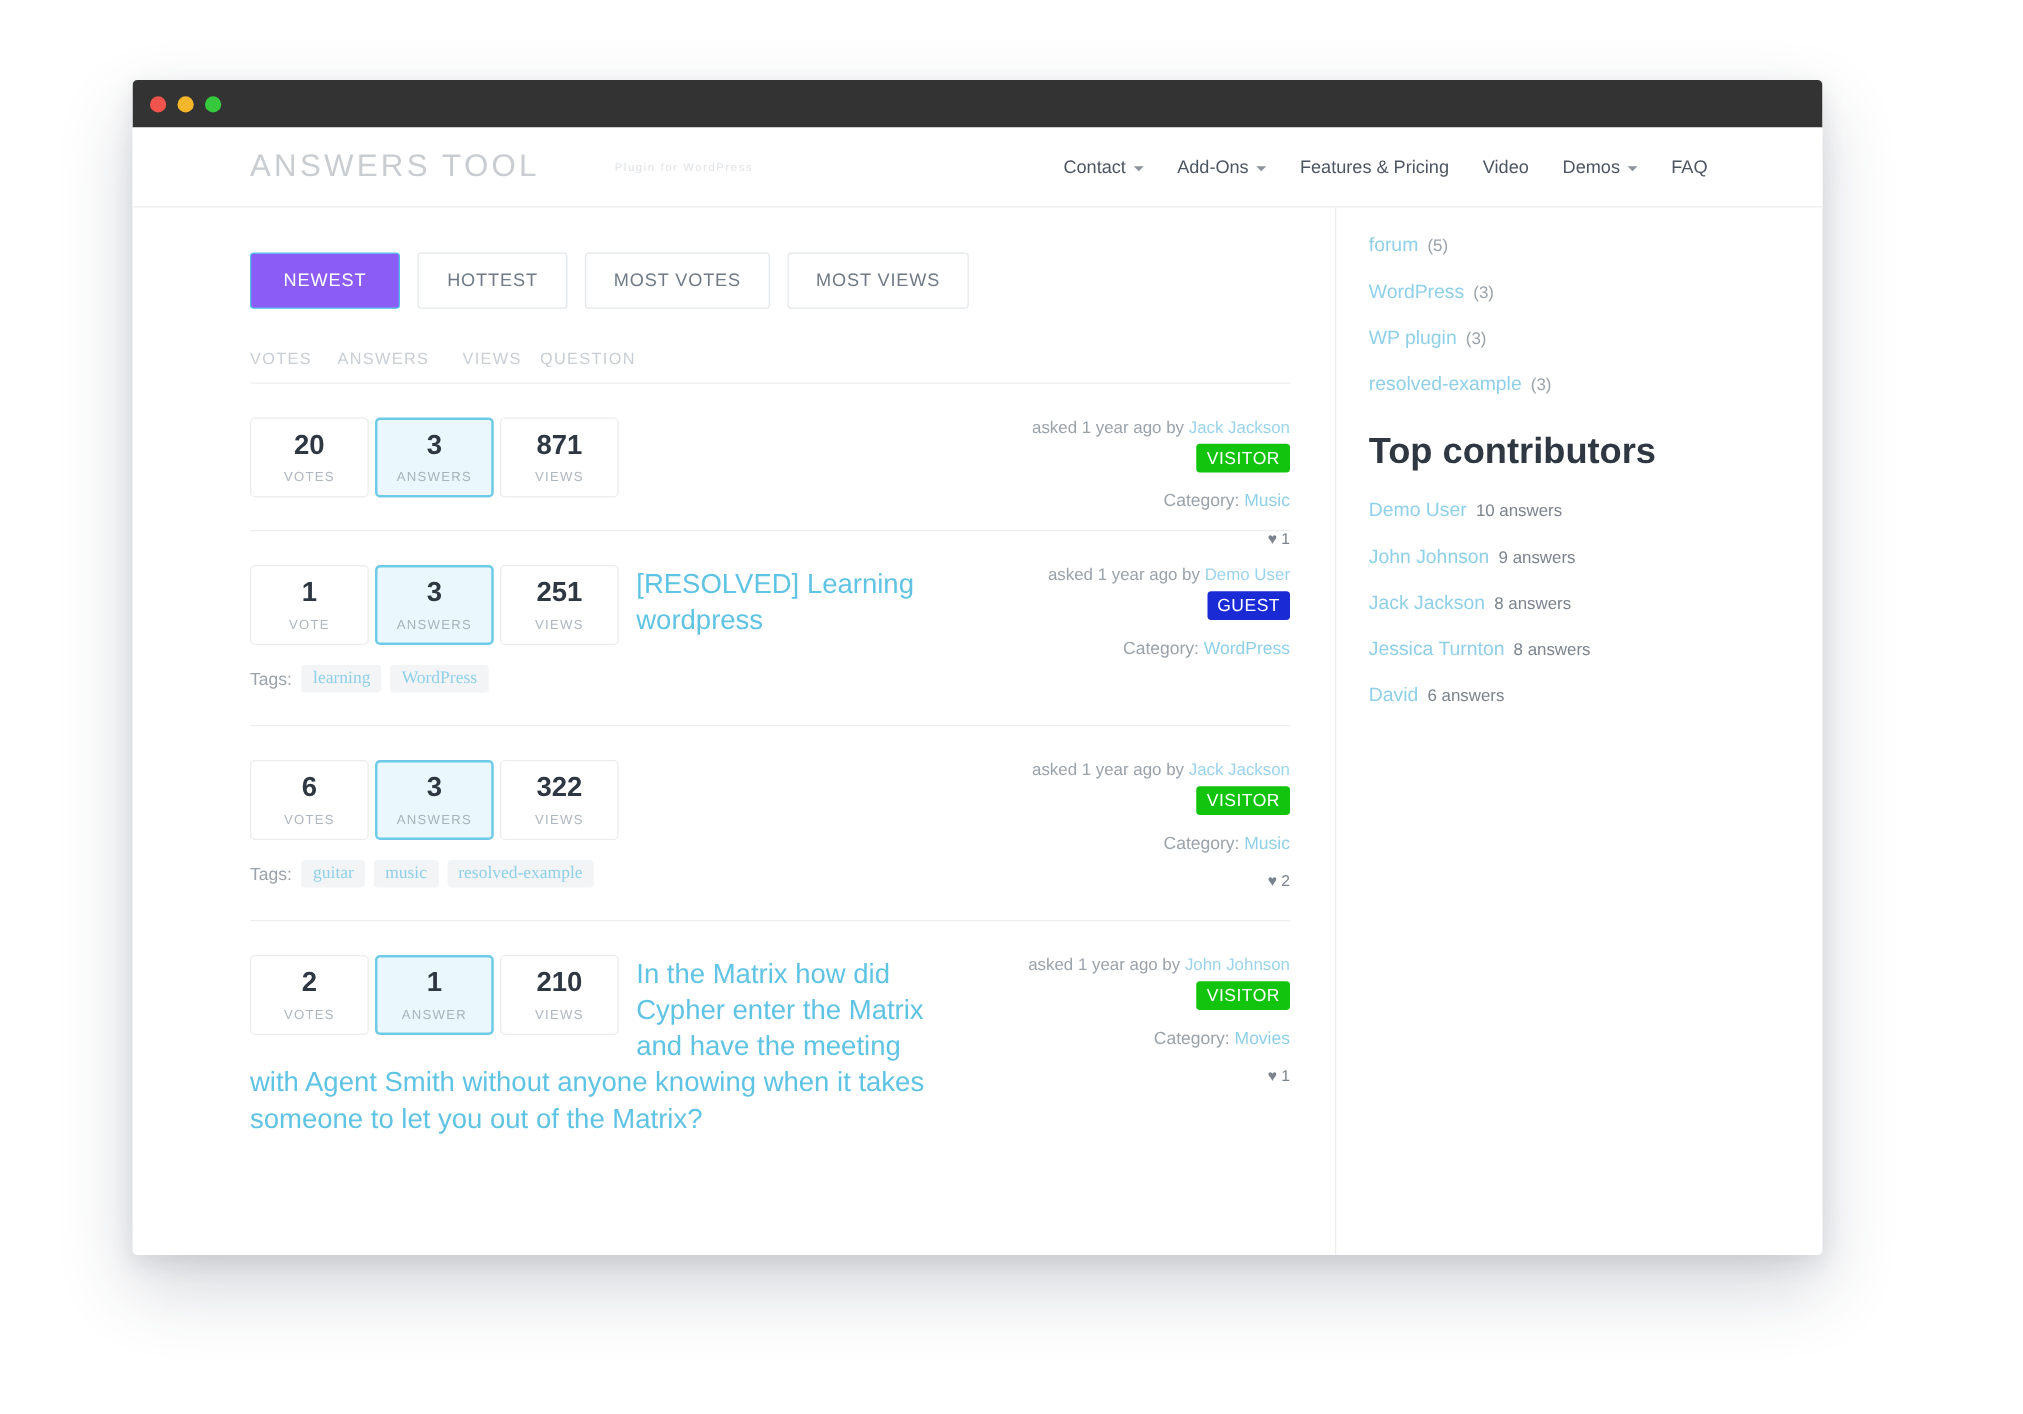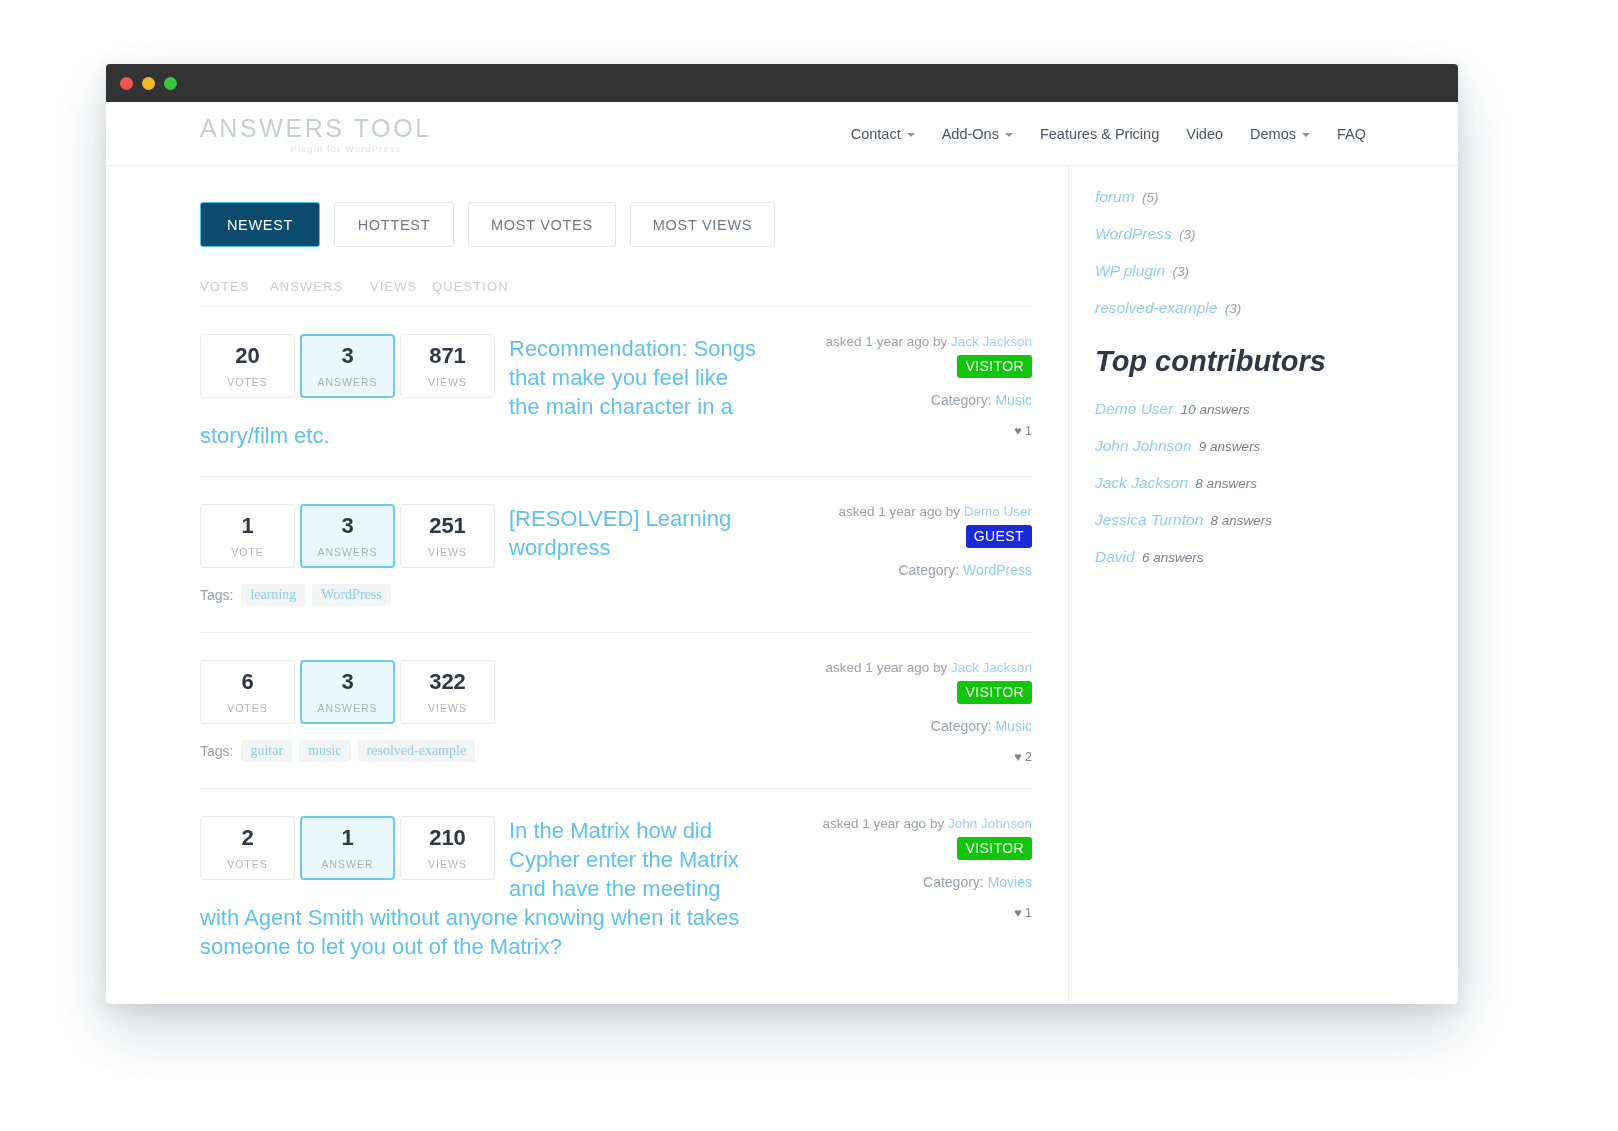--- a/index.html
+++ b/index.html
@@ -41,21 +41,21 @@
   
   .siteheader {
     height: 64px;
     background: #ffffff;
     border-bottom: 1px solid #ededed;
     display: flex;
     align-items: center;
     padding: 0 92px 0 94px;
     justify-content: space-between;
   }
-  .brand { display: flex; flex-direction: column; align-items: flex-start; }
+  .brand { display: flex; flex-direction: row; align-items: flex-start; }
   .brand-name {
     font-size: 25px; letter-spacing: 2.6px; color: #c9cdd1;
     font-weight: 400;
   }
   .brand-sub {
     font-size: 9px; letter-spacing: 1.3px; color: #dfe3e6;
     margin-top: 1px; align-self: center; padding-left: 60px;
   }
   .nav { display: flex; align-items: center; gap: 27px; }
   .nav-item {
@@ -70,39 +70,39 @@
     display: block; margin-top: 2px;
   }
 
   
   .content { display: flex; height: 838px; }
   .main {
     width: 963px;
     border-right: 1px solid #ececec;
     padding: 24px 36px 0 94px;
   }
-  .aside { flex: 1; padding: 22px 0 0 26px; font-style: italic; }
+  .aside { flex: 1; padding: 22px 0 0 26px; }
 
   
   .sorttabs { display: flex; gap: 14px; margin-top: 12px; }
   .sorttab {
     border: 1px solid #e4e7ea;
     background: #ffffff;
     color: #6f7a85;
     font-size: 14.5px;
     letter-spacing: 0.7px;
     padding: 0 22px;
     height: 45px;
     min-width: 120px;
     display: flex; align-items: center; justify-content: center;
     border-radius: 3px;
     cursor: pointer;
   }
   .sorttab.active {
-    background: #0c4a6e; border-color: #4ec2ea; color: #ffffff;
+    background: #8b5cf6; border-color: #4ec2ea; color: #ffffff;
   }
 
   
   .collabels {
     display: flex;
     margin-top: 32px;
     font-size: 13px;
     letter-spacing: 1.1px;
     color: #c8ced4;
   }
@@ -278,21 +278,20 @@
                 </div>
                 <div class="stat answers">
                   <div class="num">3</div>
                   <div class="lbl">ANSWERS</div>
                 </div>
                 <div class="stat ">
                   <div class="num">871</div>
                   <div class="lbl">VIEWS</div>
                 </div>
               </div>
-              <div class="qtitle">Recommendation: Songs that make you feel like the main character in a story/film etc.</div>
               <div class="qmeta">
                 <div class="askedline"><span>asked 1 year ago by</span> <a>Jack Jackson</a></div>
                 <div><span class="badge visitor">VISITOR</span></div>
                 <div class="catline"><span>Category:</span> <a>Music</a></div>
                 <div class="hearts">♥ 1</div>
               </div>
             </div>
             <div class="qrow clearfix">
               <div class="stats">
                 <div class="stat ">

